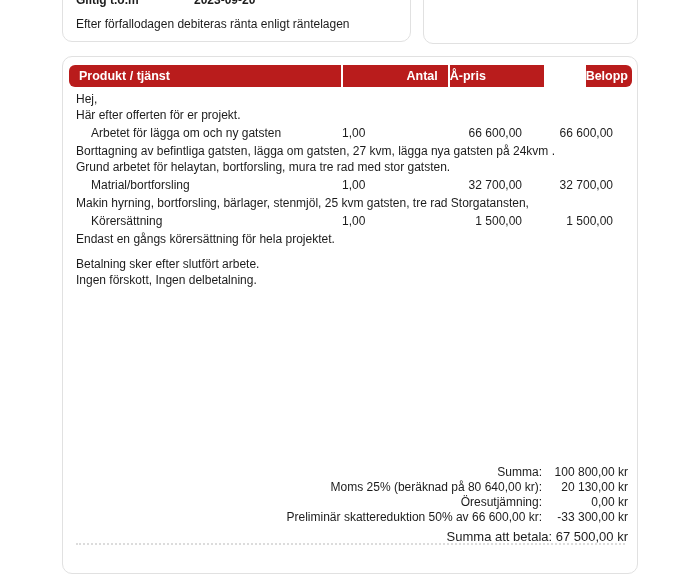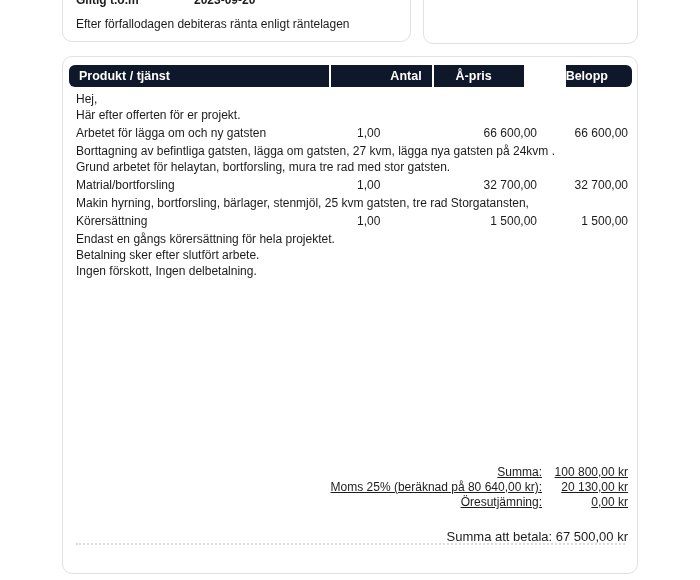--- a/index.html
+++ b/index.html
@@ -13,36 +13,36 @@
   .clipped-row { position:absolute; top:54px; left:13px; right:10px;
                  font-size:12px; font-weight:bold; white-space:nowrap; }
   .clipped-value { position:absolute; left:118px; top:0; }
   .note-line { position:absolute; top:78px; left:13px; font-size:12px; white-space:nowrap; }
 
   
   #main-card { left:62px; top:56px; width:576px; height:518px; }
 
   .header-bar { display:flex; gap:2px; margin:8px 5px 0 6px; height:22px;
                 font-size:12.5px; font-weight:bold; color:#fff; line-height:22px; }
-  .header-bar > div { background:#0f172a; }
+  .header-bar > div { background:#b91c1c; }
   .hc-product { width:279px; border-radius:6px 0 0 6px; padding-left:10px; }
   .hc-qty     { width:107px;  text-align:right; padding-right:10px; }
-  .hc-price   { width:96px;  text-align:center; padding-right:10px; }
-  .hc-amount  { flex:1;      text-align:right; padding-right:24px; border-radius:0 6px 6px 0;margin-left:40px; }
+  .hc-price   { width:96px;  text-align:left; padding-right:10px; }
+  .hc-amount  { flex:1;      text-align:right; padding-right:4px; border-radius:0 6px 6px 0;margin-left:40px; }
 
   .rows { margin:4px 9px 0 13px; font-size:12px; line-height:16px; }
-  .cols { display:flex; margin:2px 0; }
+  .cols { display:flex; margin:2px 15px; }
   .c-desc { flex:1; }
   .c-n1 { width:80px;  }
   .c-n2 { width:100px; text-align:right; }
   .c-n3 { width:91px;  text-align:right; }
-  .para-gap { }
+  .para-gap { margin-top:9px; }
 
   .summary { position:absolute; top:408px; right:9px; left:13px;
-             font-size:12px; line-height:15px;text-decoration:underline; }
+             font-size:12px; line-height:15px; }
   .s-line { display:flex; justify-content:flex-end; }
   .s-label { text-align:right; }
   .s-value { width:86px; text-align:right; }
 
   .dotted-divider { position:absolute; left:13px; right:12px; top:486px;
                     border-top:2px dotted #dcdcdc; }
   .total-line { position:absolute; right:9px; top:472px; font-size:13px; font-weight:normal; }
 </style>
 </head>
 <body>
@@ -101,18 +101,22 @@
       <span class="s-value">100 800,00 kr</span>
     </div>
     <div class="s-line">
       <span class="s-label">Moms 25% (beräknad på 80 640,00 kr):</span>
       <span class="s-value">20 130,00 kr</span>
     </div>
     <div class="s-line">
       <span class="s-label">Öresutjämning:</span>
       <span class="s-value">0,00 kr</span>
     </div>
+    <div class="s-line">
+      <span class="s-label">Preliminär skattereduktion 50% av 66 600,00 kr:</span>
+      <span class="s-value">-33 300,00 kr</span>
+    </div>
   </div>
 
   <div class="dotted-divider"></div>
 
   <div class="total-line">Summa att betala: 67 500,00 kr</div>
 </div>
 
 </body></html>

